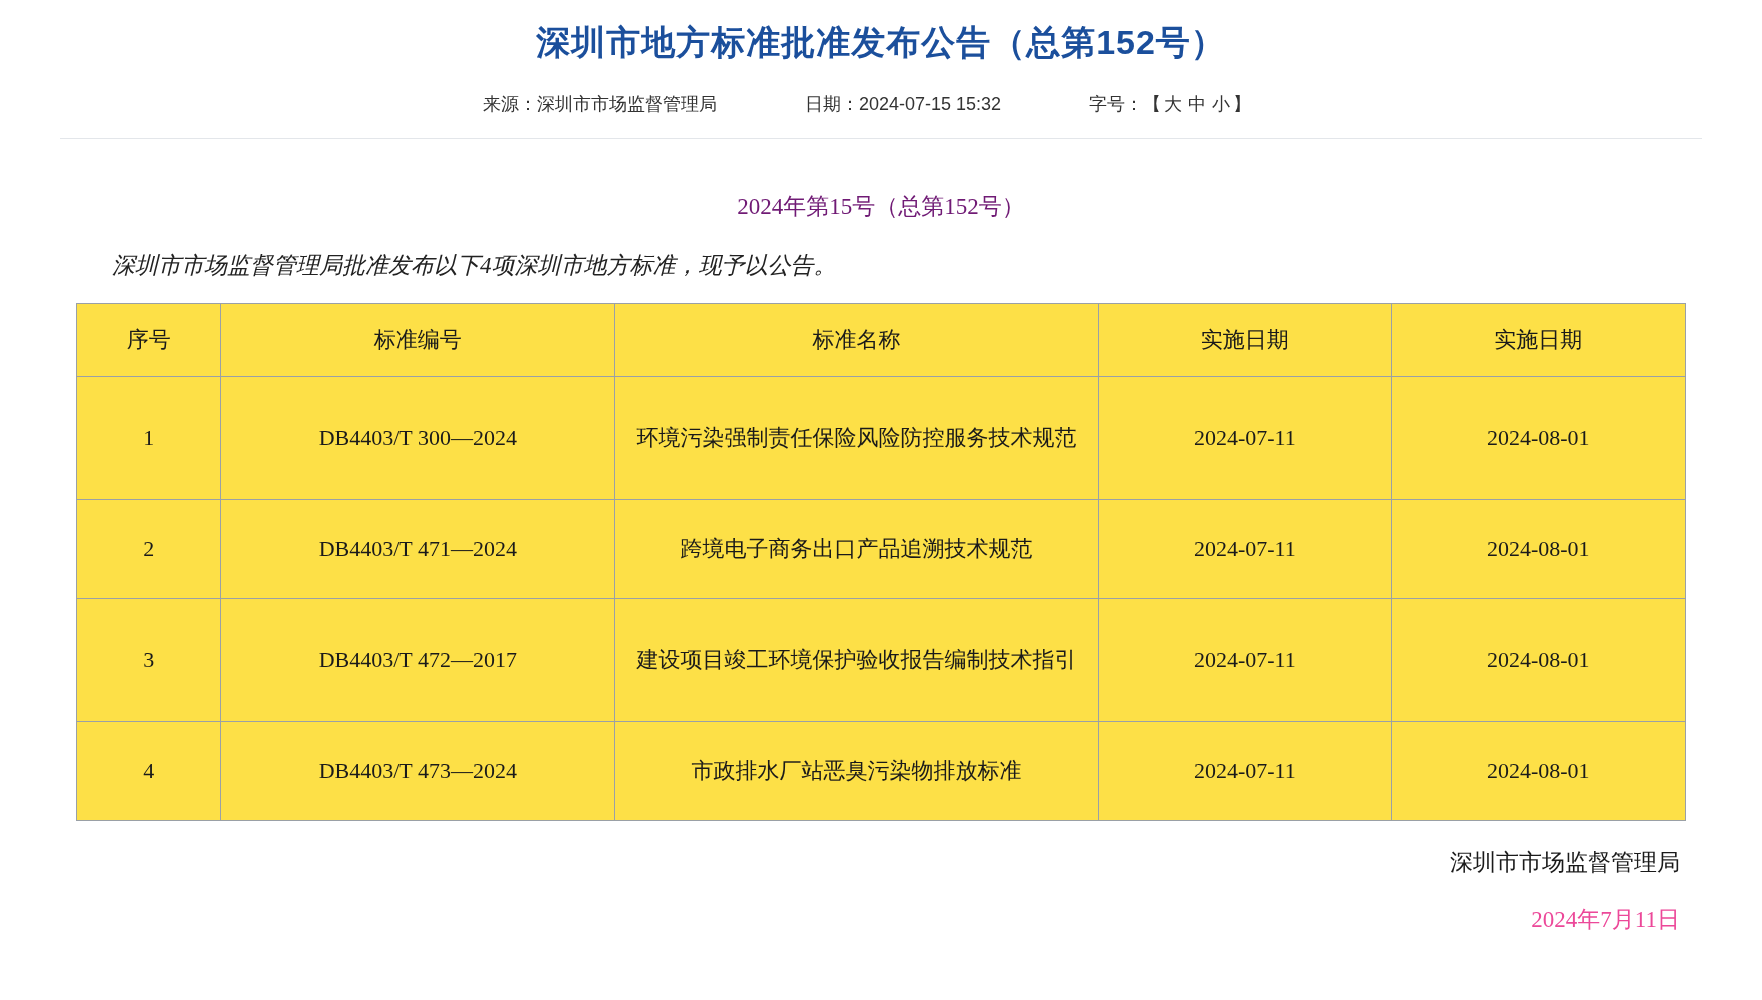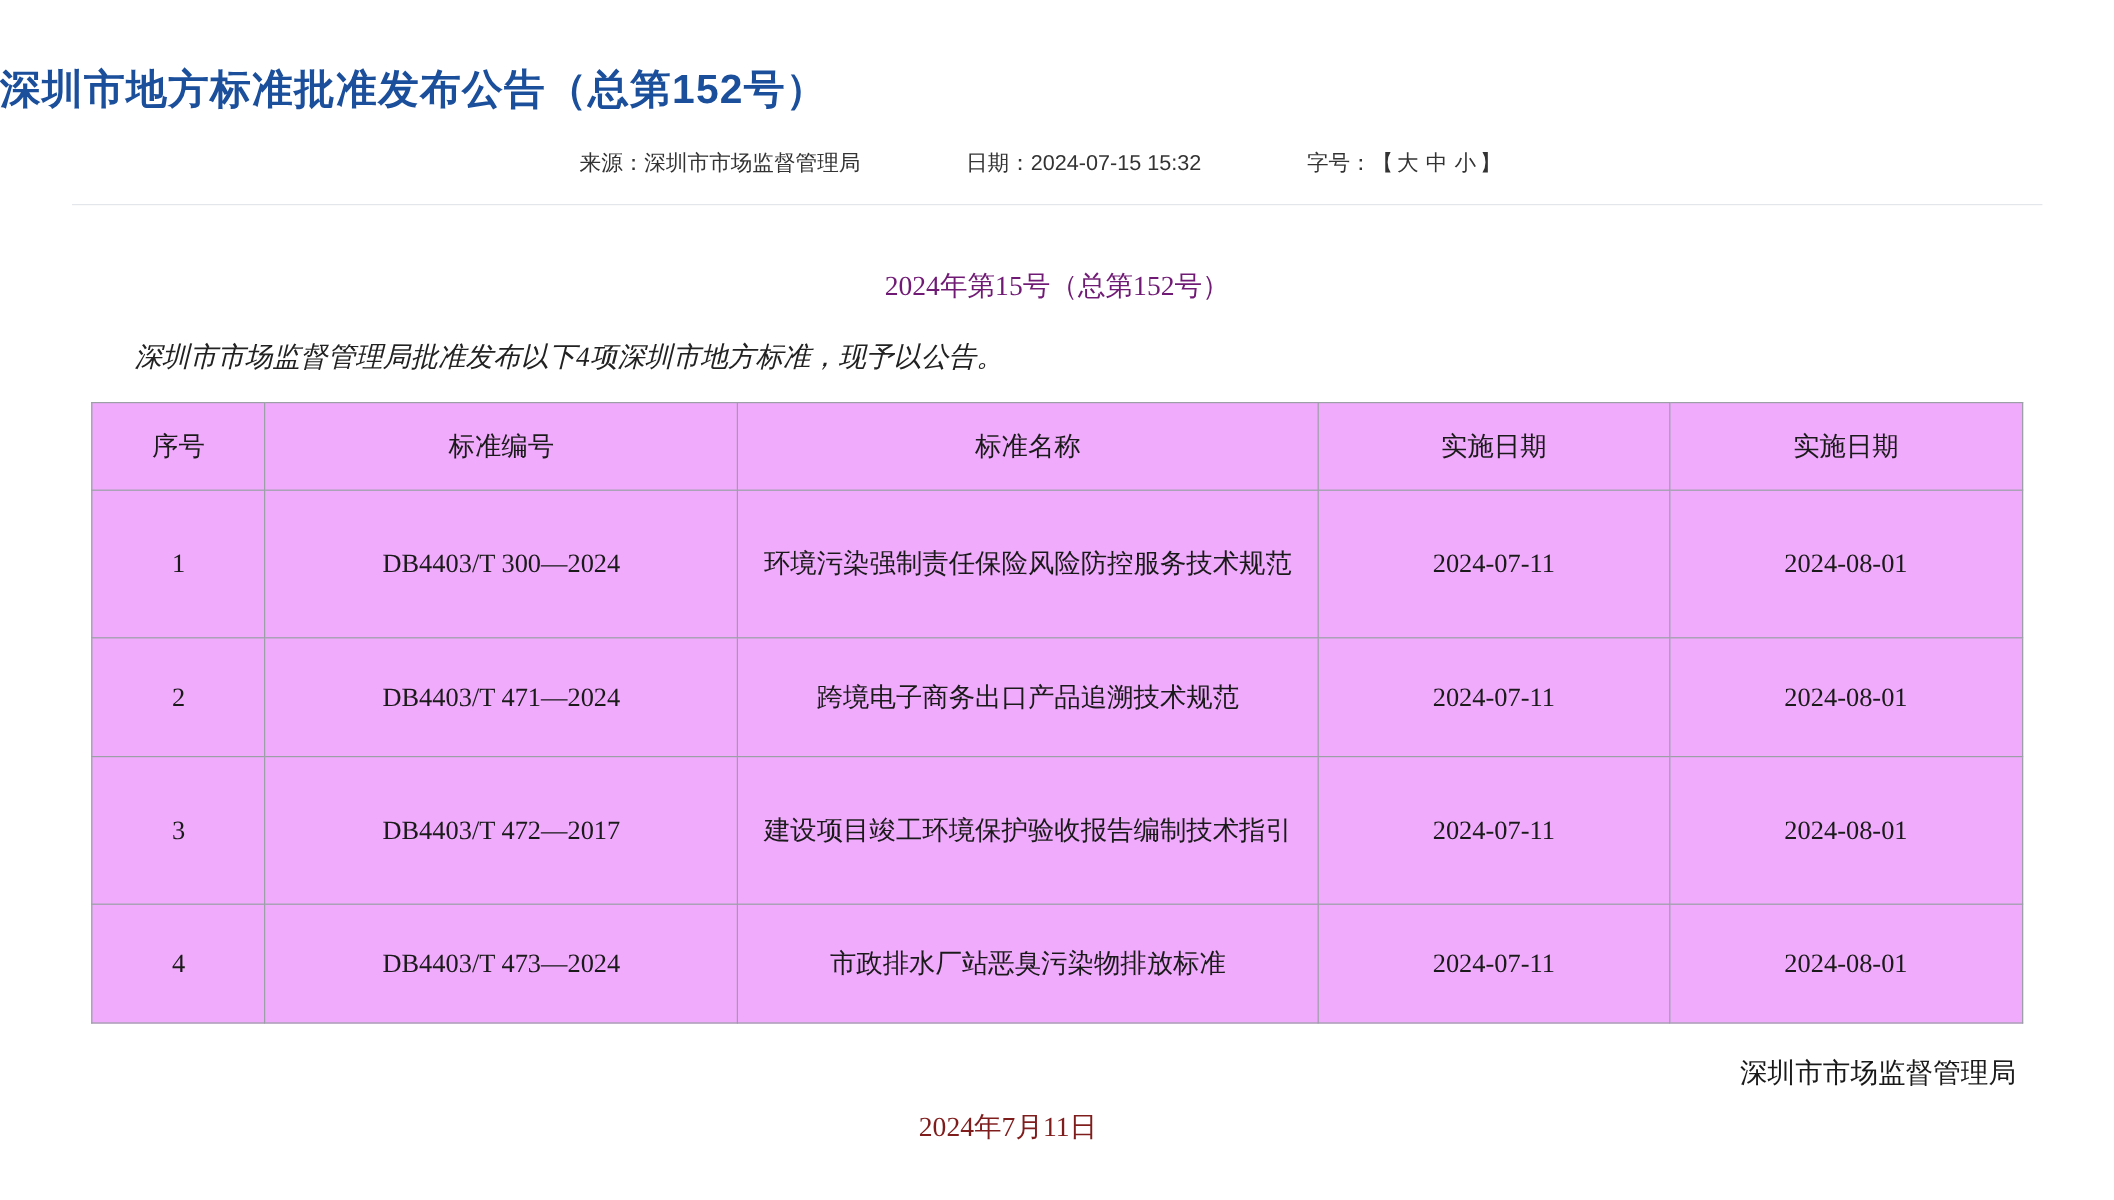--- a/index.html
+++ b/index.html
@@ -9,25 +9,26 @@
     font-family: "Liberation Sans", sans-serif;
   }
   #page {
     position: relative;
     width: 1762px;
     height: 1000px;
     background: #ffffff;
     overflow: hidden;
   }
   .title {
+    text-align: center;
     font-family: "Liberation Sans", sans-serif;
     font-size: 34px;
     font-weight: bold;
     color: #1b4f9c;
-    padding-top: 52px;
+    padding-top: 20px;
     letter-spacing: 1px;
   }
   .meta-bar {
     margin-top: 26px;
     display: flex;
     align-items: center;
     justify-content: center;
     gap: 0px;
     font-size: 18px;
     color: #333333;
@@ -78,21 +79,21 @@
     font-size: 23px;
     color: #222222;
     margin: 28px 0 0 0;
     padding-left: 112px;
     font-style: italic;
   }
   table.std {
     border-collapse: collapse;
     margin: 22px auto 0 auto;
     width: 1610px;
-    background: #f0abfc;
+    background: #fde047;
   }
   table.std td, table.std th {
     border: 1px solid #9aa0a6;
     font-family: "Liberation Serif", serif;
     font-size: 22px;
     color: #1a1a1a;
     text-align: center;
     padding: 14px 10px;
     font-weight: normal;
   }
@@ -111,24 +112,24 @@
     font-family: "Liberation Serif", serif;
     font-size: 23px;
     color: #1a1a1a;
     text-align: right;
     padding-right: 82px;
     margin-top: 26px;
   }
   .sign-date {
     font-family: "Liberation Serif", serif;
     font-size: 23px;
-    color: #7f1d1d;
-    text-align: center;
+    color: #ec4899;
+    text-align: right;
     padding-right: 82px;
-    margin-top: 14px;
+    margin-top: 26px;
   }
 </style>
 </head>
 <body>
 
 <div id="page">
 
   <div class="title">深圳市地方标准批准发布公告（总第152号）</div>
 
   <div class="meta-bar">

